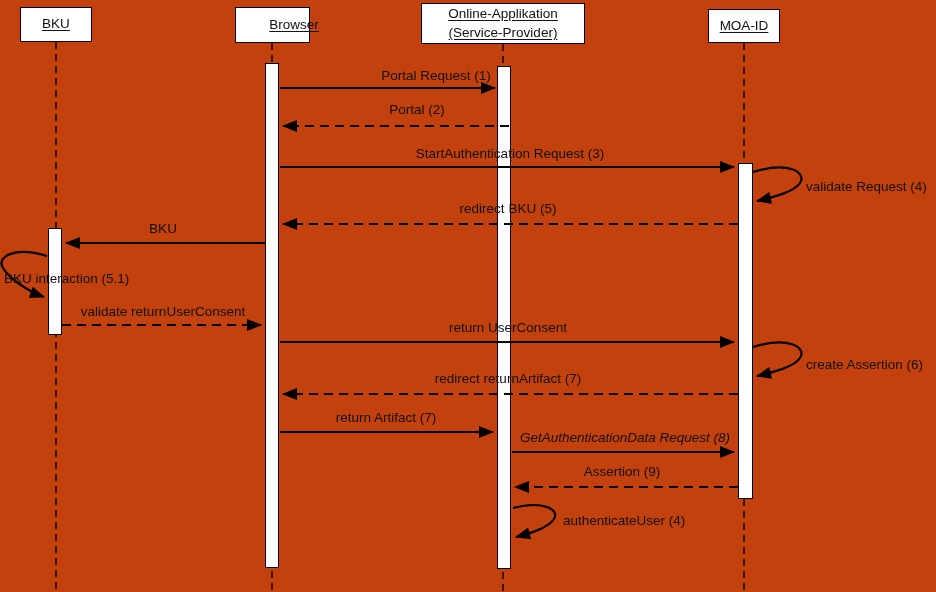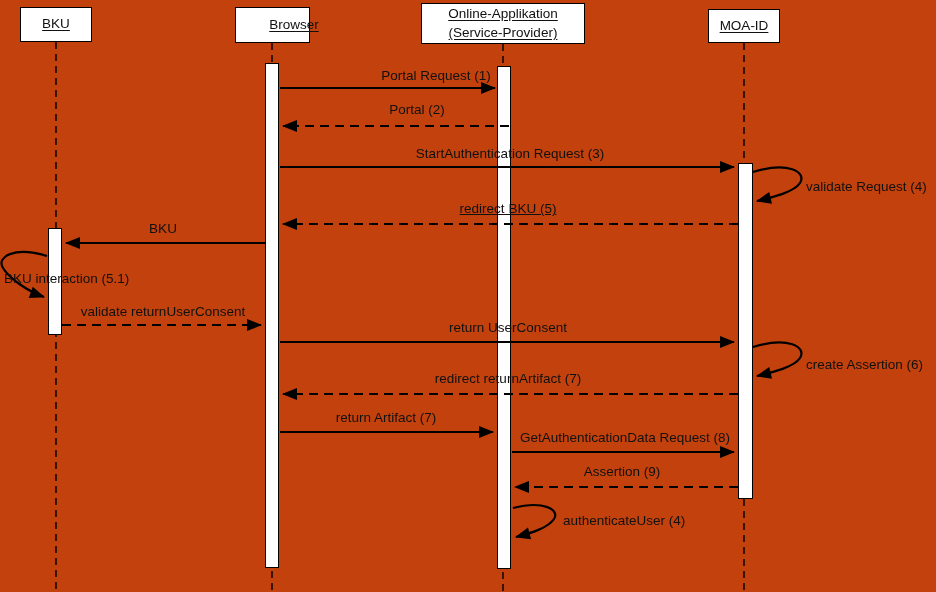--- a/index.html
+++ b/index.html
@@ -78,25 +78,25 @@
     <span>Online-Applikation (Service-Provider)</span>
   </div>
   <div class="actor" style="left:708px;top:9px;width:72px;height:34px;">
     <span>MOA-ID</span>
   </div>
 
   <div class="msg c" style="left:388px;top:68px;margin-left:48px;">Portal Request (1)</div>
   <div class="msg c" style="left:388px;top:102px;margin-left:29px;">Portal (2)</div>
   <div class="msg c" style="left:510px;top:146px;">StartAuthentication Request (3)</div>
   <div class="msg" style="left:806px;top:179px;">validate Request (4)</div>
-  <div class="msg c" style="left:508px;top:201px;text-decoration:underline;">redirect BKU (5)</div>
+  <div class="msg c" style="left:508px;top:201px;">redirect BKU (5)</div>
   <div class="msg c" style="left:163px;top:221px;">BKU</div>
   <div class="msg" style="left:4px;top:271px;">BKU interaction (5.1)</div>
   <div class="msg c" style="left:163px;top:304px;">validate returnUserConsent</div>
   <div class="msg c" style="left:508px;top:320px;">return UserConsent</div>
   <div class="msg" style="left:806px;top:357px;text-align:center;">create Assertion (6)</div>
   <div class="msg c" style="left:508px;top:371px;">redirect returnArtifact (7)</div>
   <div class="msg c" style="left:386px;top:410px;">return Artifact (7)</div>
-  <div class="msg c" style="left:625px;top:430px;">GetAuthenticationData Request (8)</div>
+  <div class="msg c" style="left:625px;top:430px;font-style:italic;">GetAuthenticationData Request (8)</div>
   <div class="msg c" style="left:622px;top:464px;">Assertion (9)</div>
   <div class="msg" style="left:563px;top:513px;">authenticateUser (4)</div>
 
 </div>
 
 </body></html>

